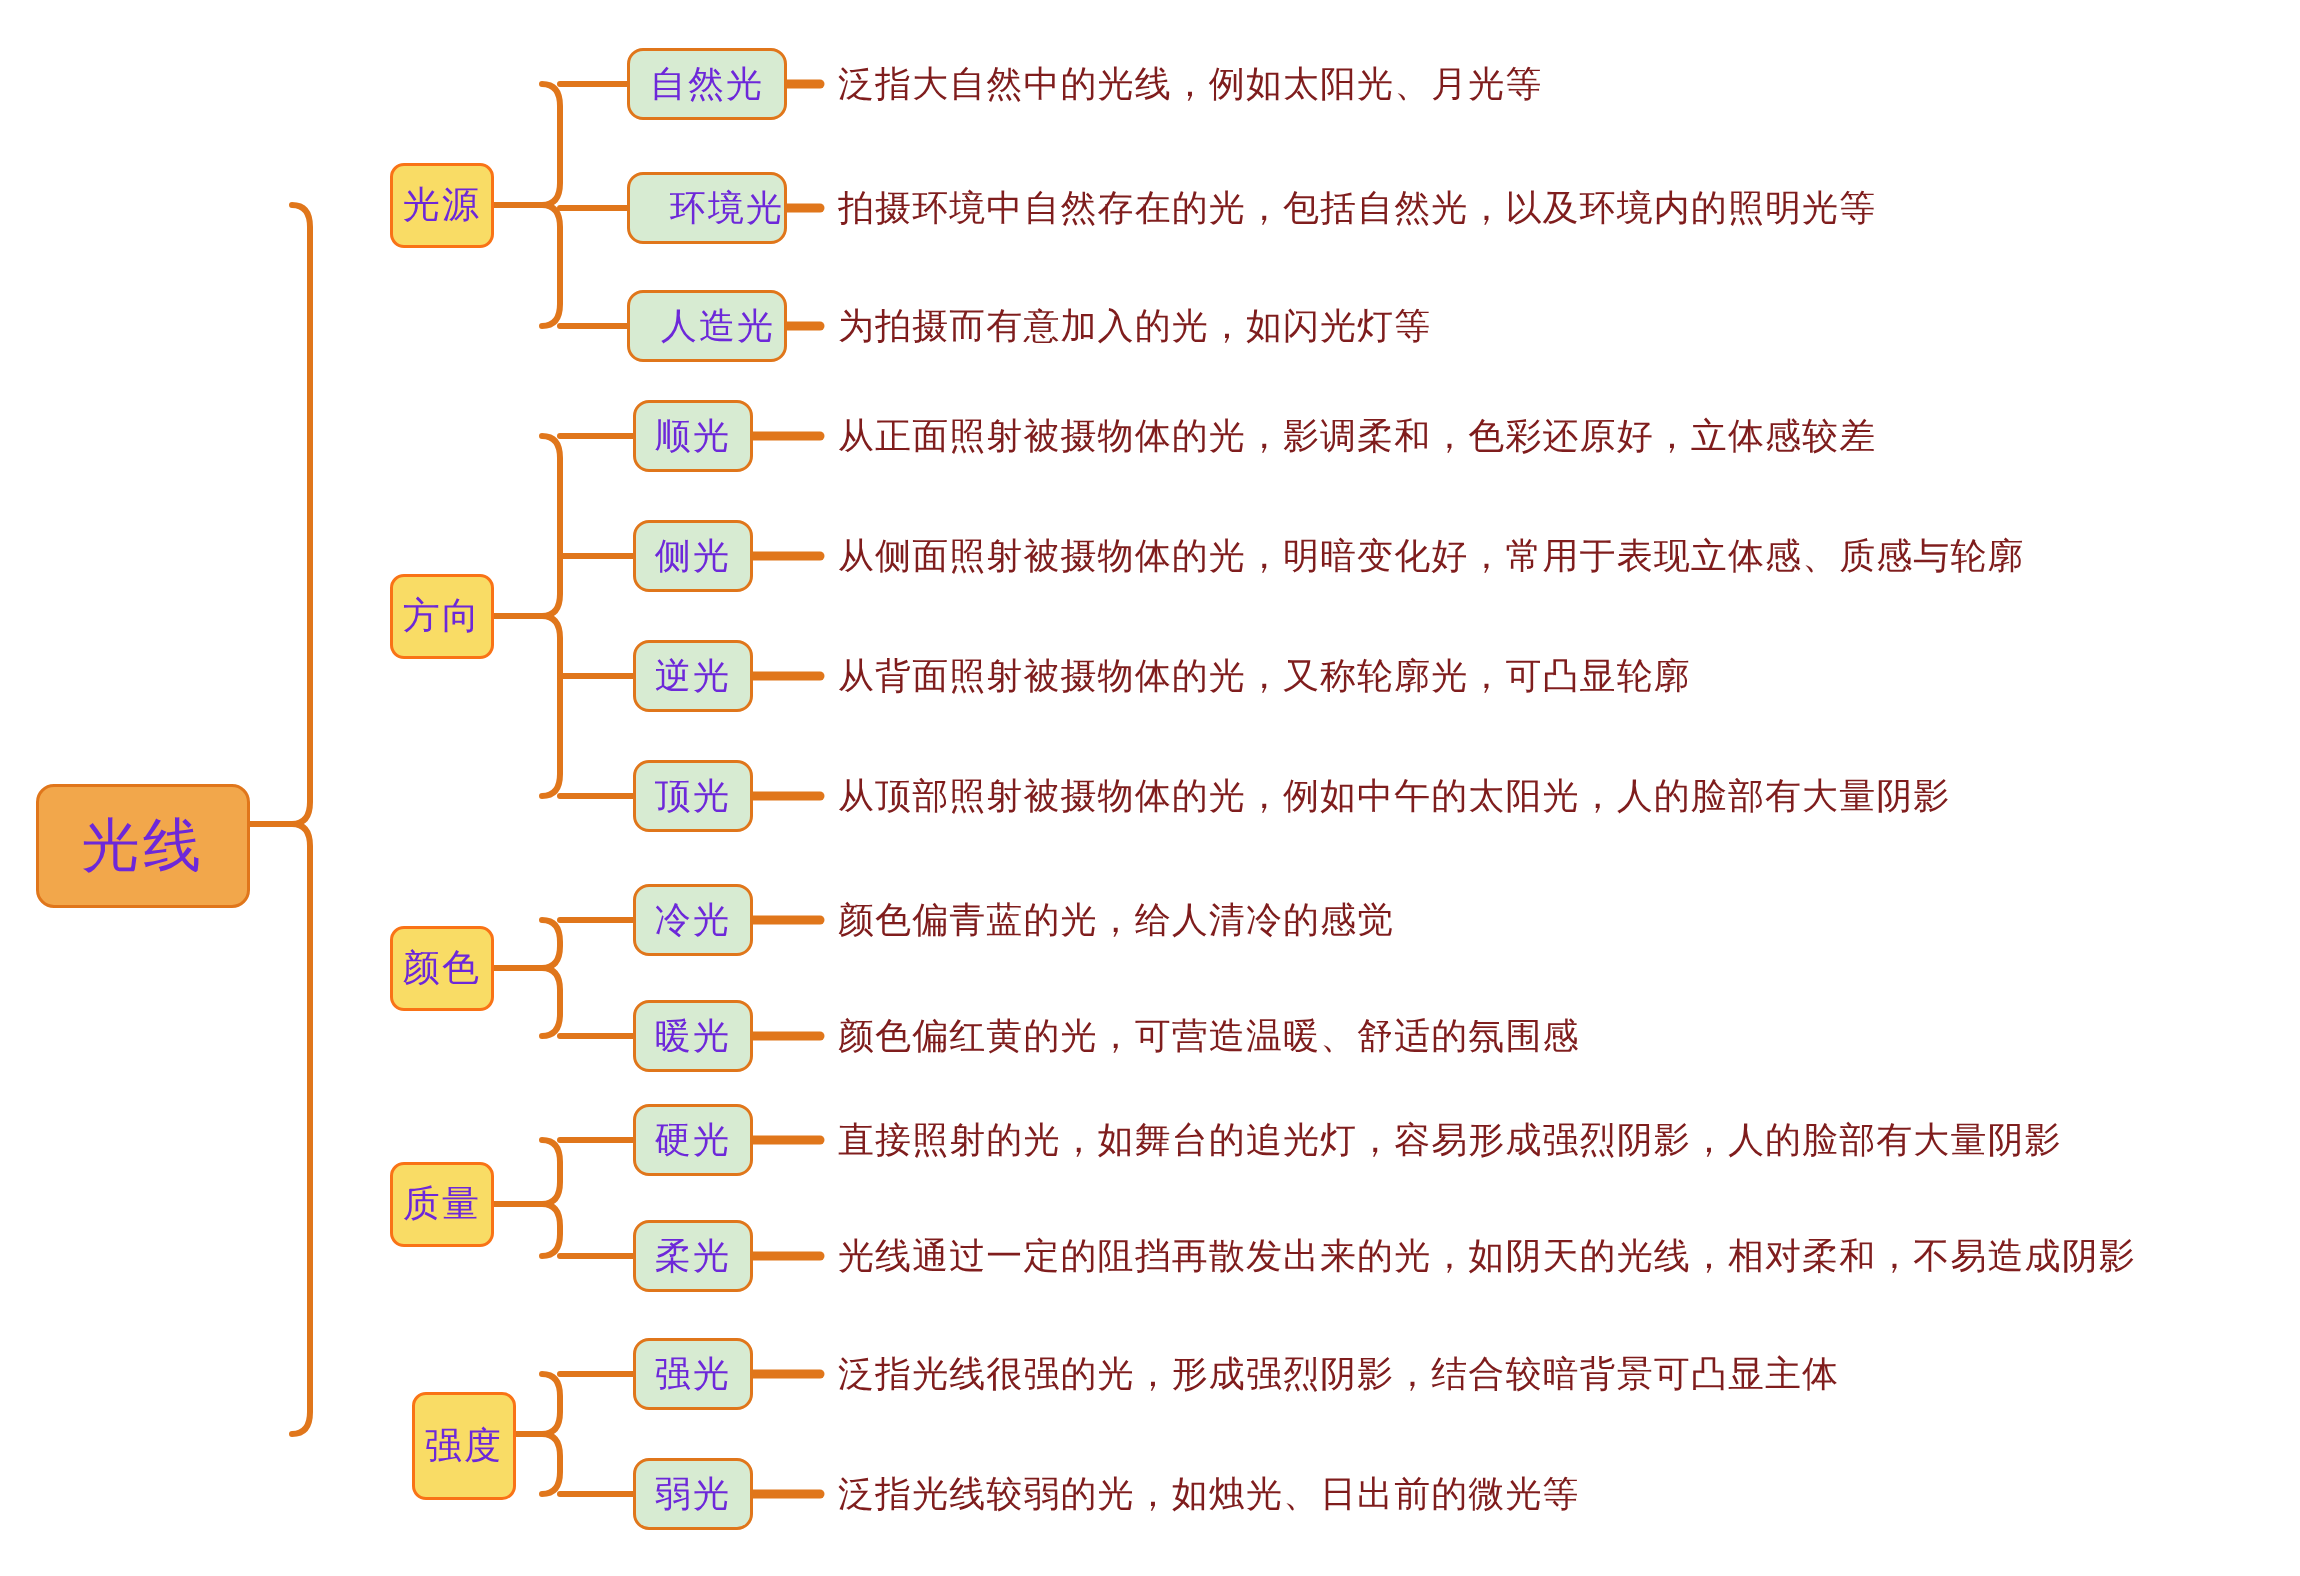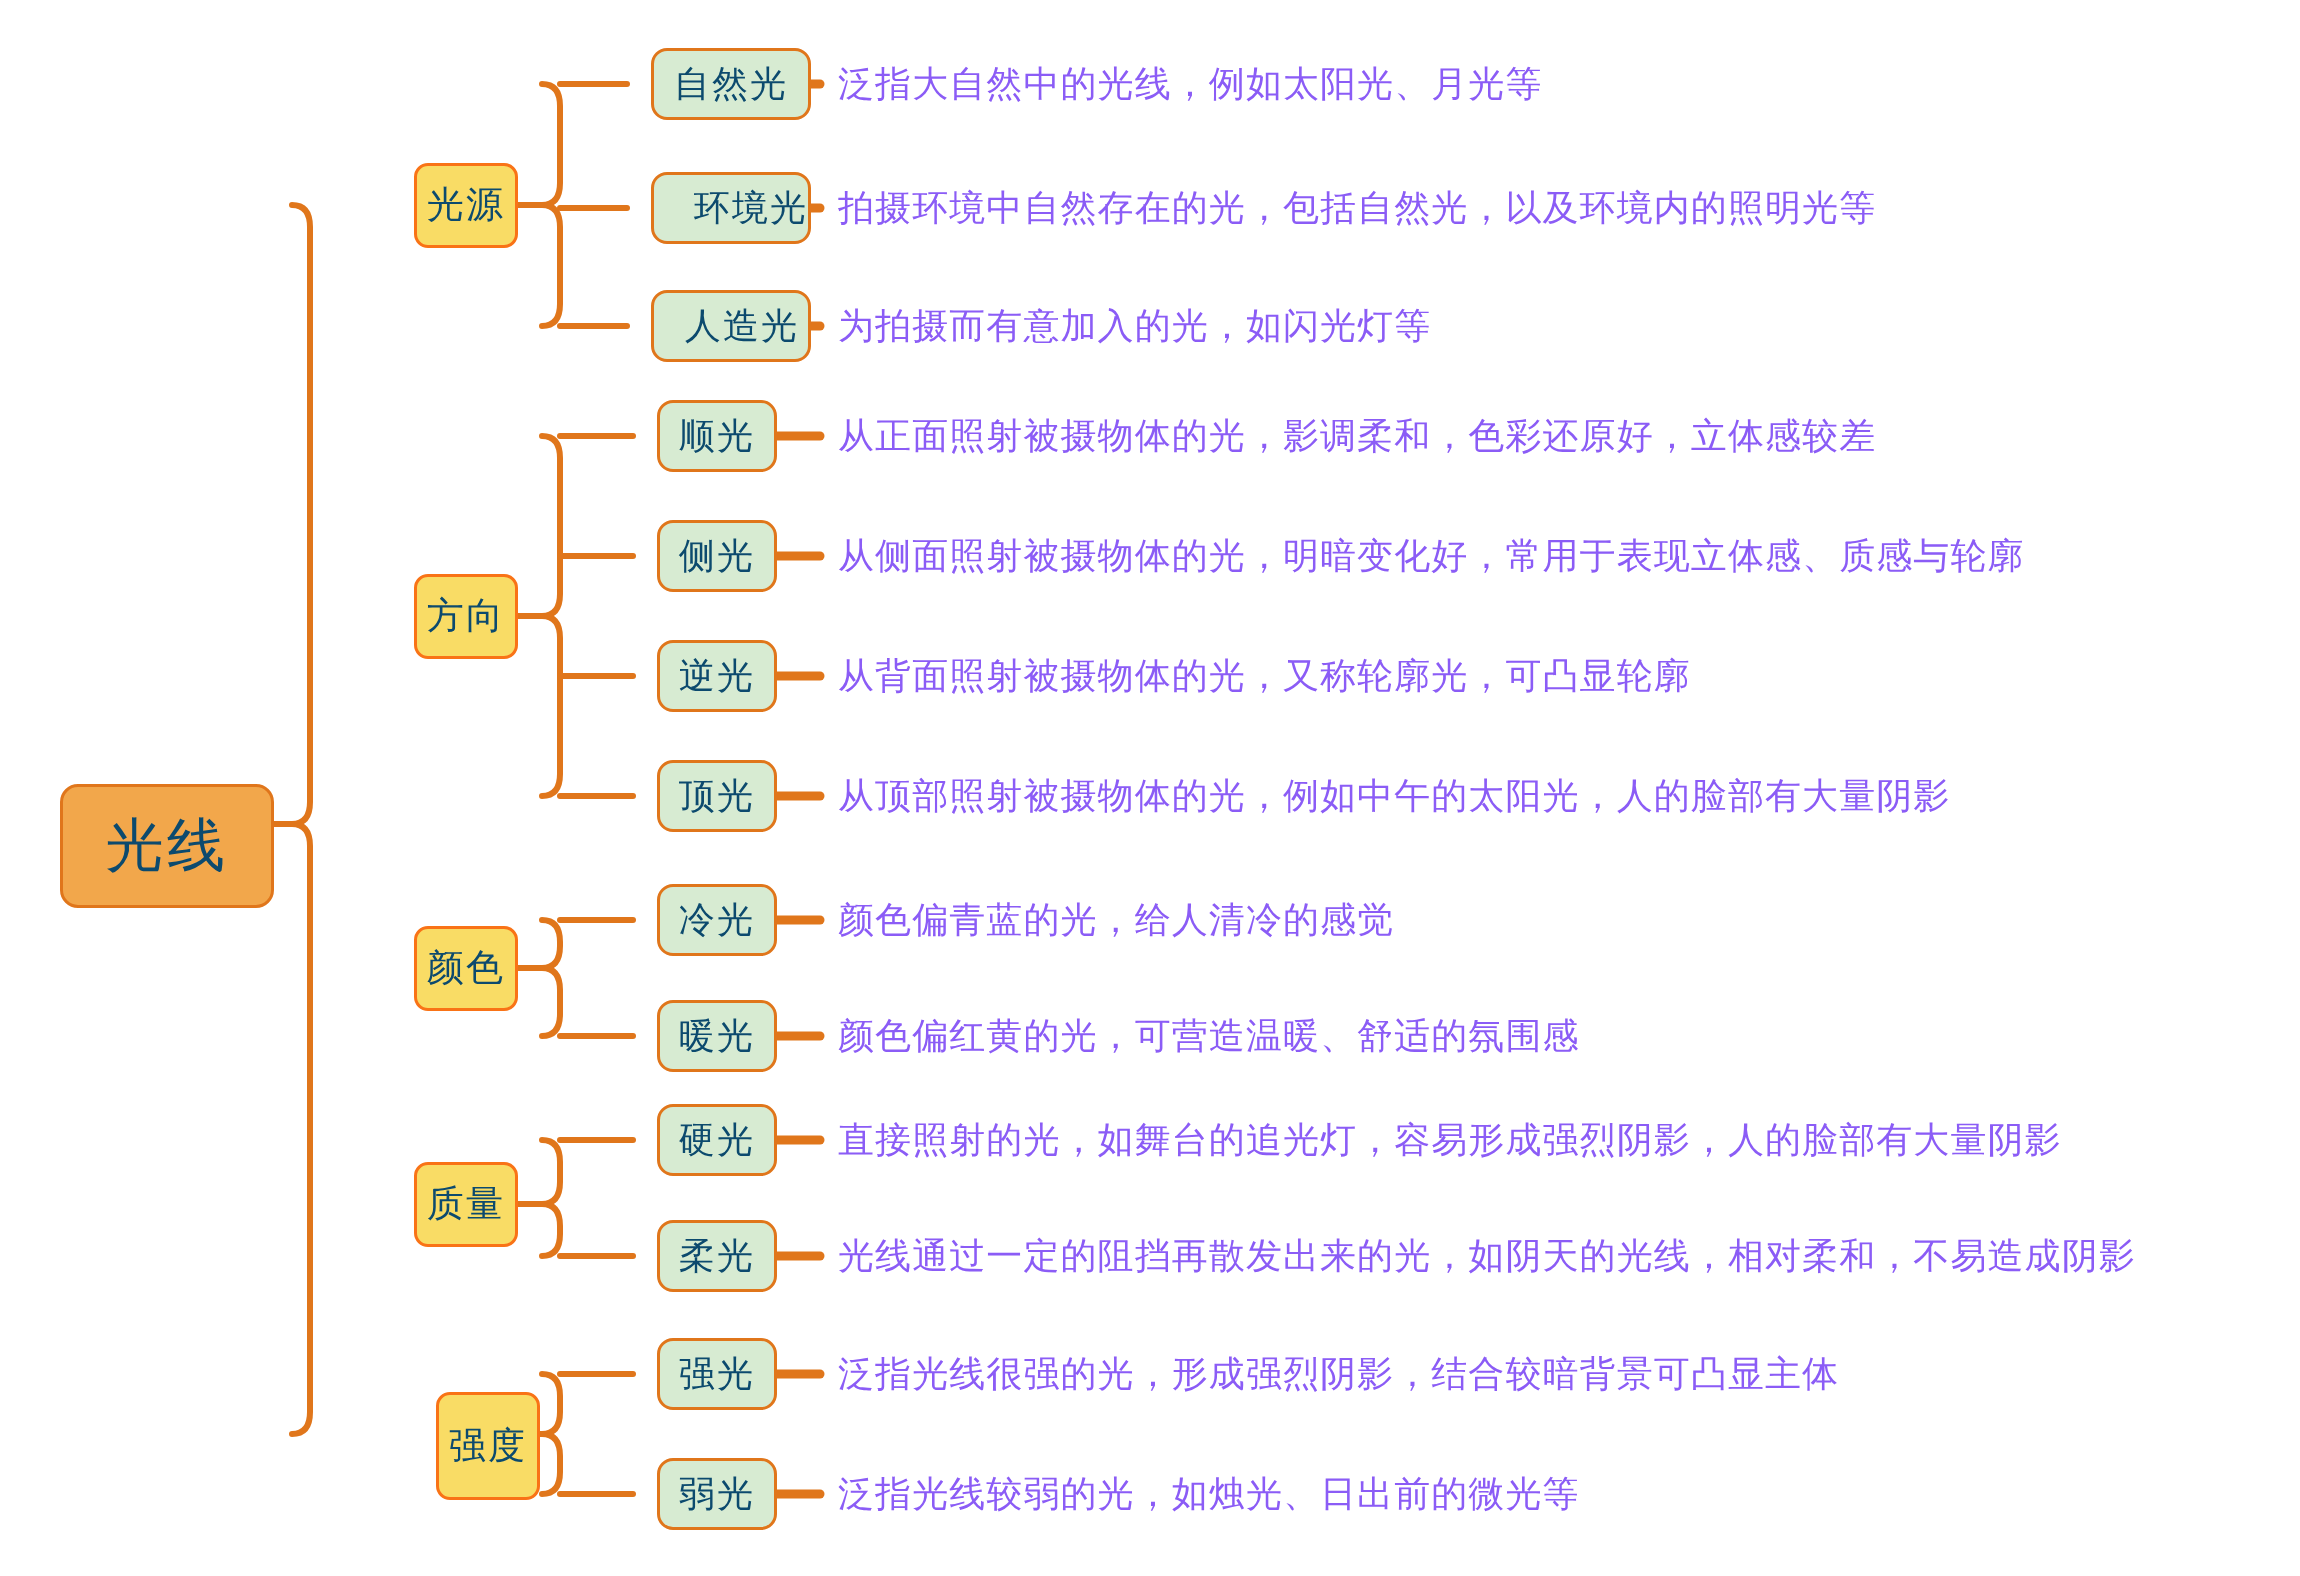--- a/index.html
+++ b/index.html
@@ -27,24 +27,23 @@
     pointer-events: none;
   }
 
   
   .node {
     position: absolute;
     box-sizing: border-box;
     display: flex;
     align-items: center;
     justify-content: center;
-    color: #0c4a6e;
+    color: #6d28d9;
     white-space: nowrap;
     letter-spacing: 0.06em;
-    margin-left: 24px;
   }
 
   .node.root {
     background: #F2A74B;
     border: 3.5px solid #E0761B;
     border-radius: 18px;
     font-size: 58px;
     left: 36px;
     top: 762px;
     width: 214px;
@@ -68,21 +67,21 @@
     font-size: 36px;
     height: 72px;
   }
   .node.leaf.w3 { width: 160px; left: 627px; }
   .node.leaf.w2 { width: 120px; left: 633px; }
 
   
   .desc {
     position: absolute;
     font-size: 36px;
-    color: #8b5cf6;
+    color: #7f1d1d;
     white-space: nowrap;
     letter-spacing: 0.03em;
     transform: translateY(-50%);
   }
 </style>
 </head>
 <body>
 
 <div id="canvas">
   <svg id="wires" viewBox="0 0 2300 1576" xmlns="http://www.w3.org/2000/svg">

